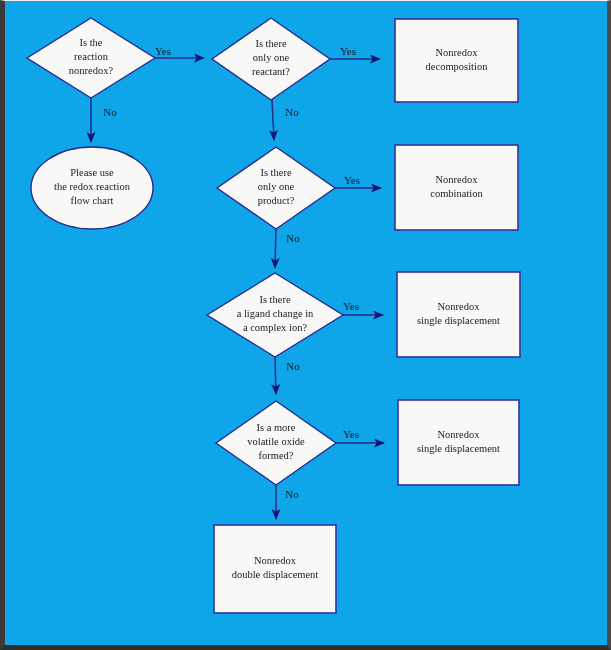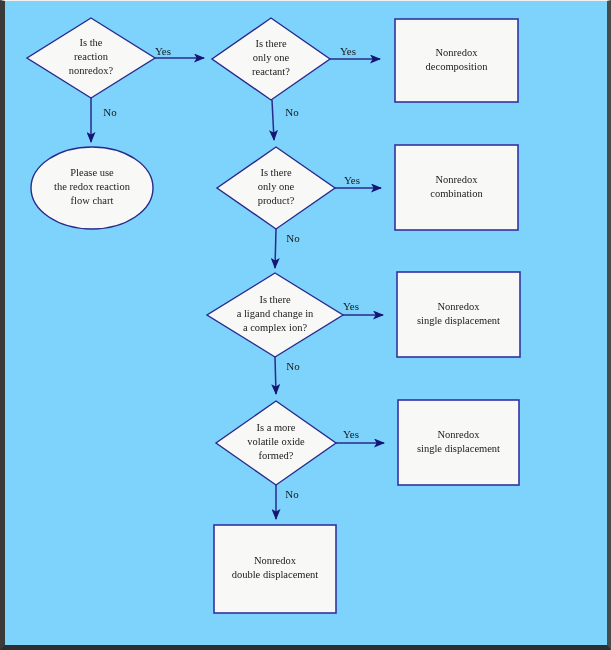--- a/index.html
+++ b/index.html
@@ -10,21 +10,21 @@
   body {
     width: 611px;
     height: 650px;
     font-family: "Liberation Serif", "DejaVu Serif", serif;
   }
   #page-frame {
     position: relative;
     width: 611px;
     height: 650px;
     box-sizing: border-box;
-    background: #7dd3fc;
+    background: #0ea5e9;
     border-left: 5px solid #3a3a3a;
     border-bottom: 5px solid #2e2e2e;
     border-right: 4px solid #4a4a4a;
     border-top: 1px solid #f2f2f1;
     overflow: hidden;
   }
   #chart-svg {
     position: absolute;
     left: -5px;
     top: -1px;

